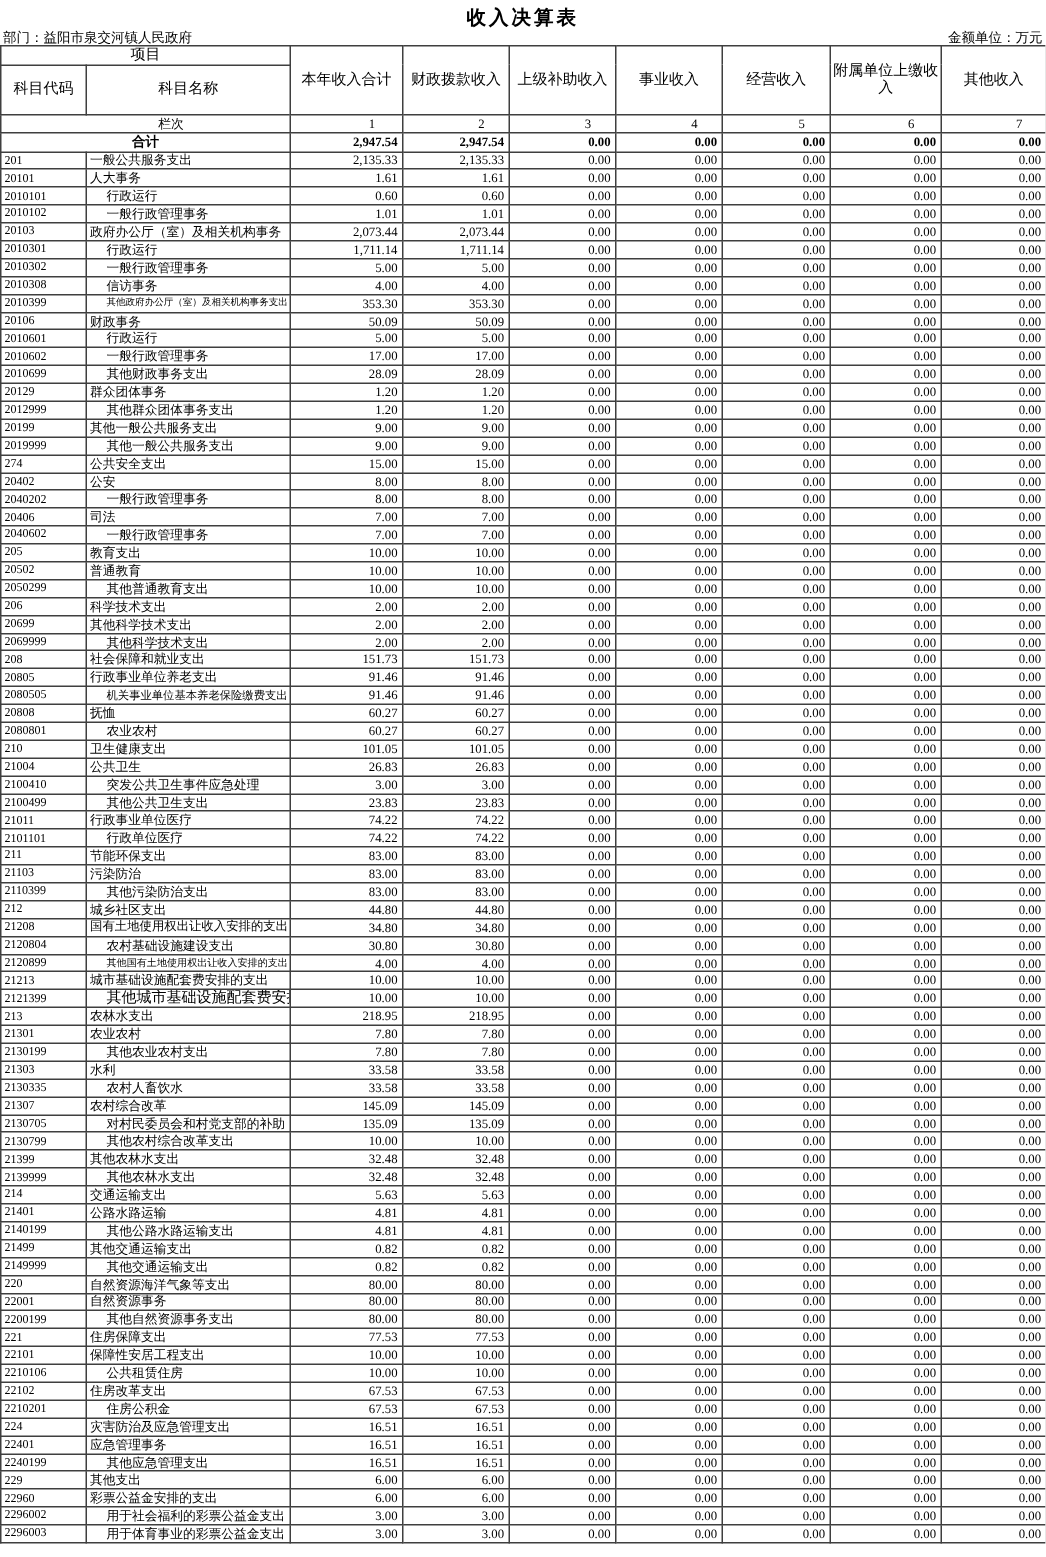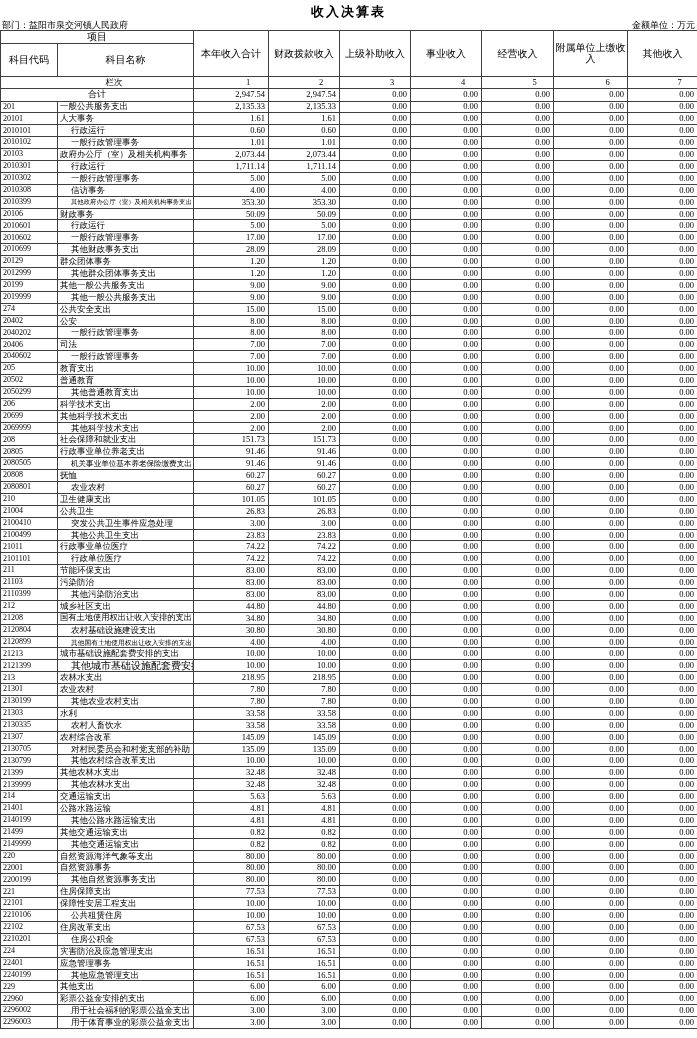--- a/index.html
+++ b/index.html
@@ -32,21 +32,21 @@
   thead th{
     font-size:10px;font-weight:normal;text-align:center;
     white-space:normal;line-height:1.15;
   }
   tr.project-row{height:12px;}
   tr.labels-row{height:33px;}
   tr.rank-row{height:12px;}
   tr.rank-row td{font-size:8.5px;text-align:center;padding-left:34px;}
   tbody tr{height:11.9px;}
   tbody tr.total-row{height:13px;}
-  .total-row td{font-weight:normal;}
+  .total-row td{font-weight:bold;}
   .total-label{text-align:center;font-size:9px;}
   .code-cell{font-size:8px;text-align:left;padding-left:2px;}
   .name-cell{font-size:8.5px;text-align:left;padding-left:2px;}
   .name-cell.indent{padding-left:13px;}
   .num-cell{font-size:8.5px;text-align:right;padding-right:3px;}
 </style>
 </head>
 <body>
 
 <div class="page">

